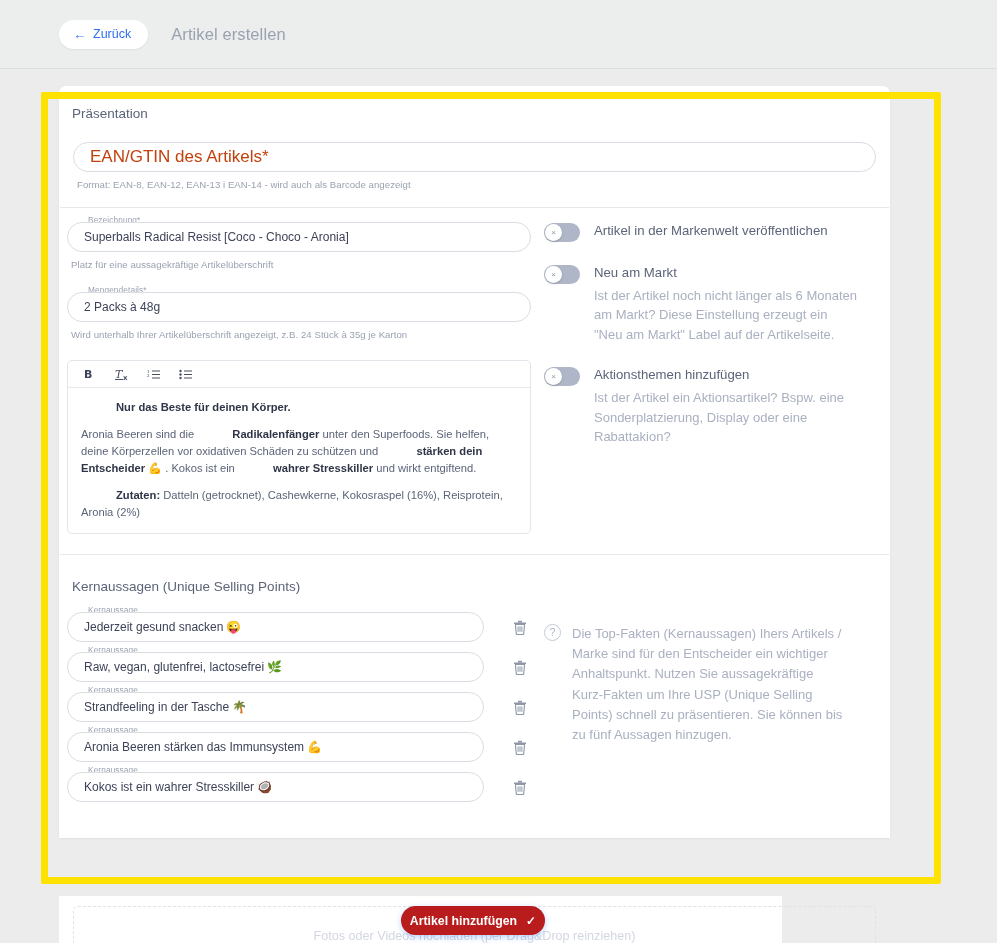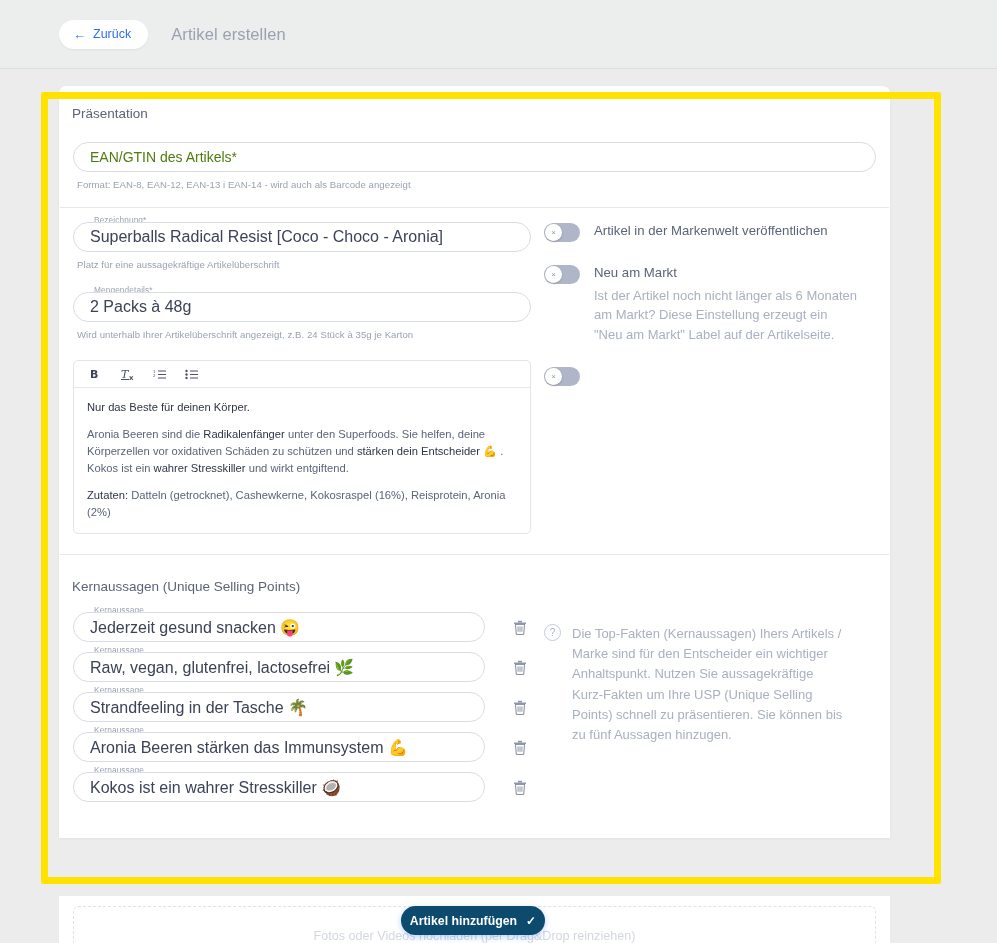--- a/index.html
+++ b/index.html
@@ -100,45 +100,45 @@
     margin: 0 1px;
   }
 
   .sec-inner { padding: 0 14px; }
 
   .two-col {
     display: flex;
     gap: 0;
     padding: 14px 0 20px 0;
   }
-  .col-left { width: 472px; padding-left: 14px; }
+  .col-left { width: 472px; padding-left: 8px; }
   .col-right { width: 345px; padding-left: 13px; }
 
   
   .field { position: relative; margin-bottom: 4px; }
   .field-box {
     position: relative;
     height: 30px;
     border: 1px solid #d9dce3;
     border-radius: 16px;
     background: #fff;
     display: flex;
     align-items: center;
     padding: 0 16px;
     width: 100%;
   }
   .field-value {
-    font-size: 16px;
+    font-size: 12px;
     color: #3c4257;
     white-space: nowrap;
     overflow: hidden;
   }
   .field-placeholder {
-    font-size: 14px;
-    color: #4d7c0f;
+    font-size: 17px;
+    color: #c2410c;
   }
   .field-label {
     position: absolute;
     top: -6px;
     left: 17px;
     background: #ffffff;
     padding: 0 4px;
     font-size: 8.3px;
     color: #9aa2b1;
     letter-spacing: 0.1px;
@@ -178,21 +178,21 @@
   .tb-btn svg { display: block; }
   .editor-body {
     padding: 11px 13px 12px 13px;
     font-size: 11.2px;
     line-height: 1.52;
     color: #5b6478;
     min-height: 140px;
   }
   .editor-body p { margin-bottom: 10px; }
   .editor-body p:last-child { margin-bottom: 0; }
-  .editor-body b, .editor-body strong { color: #2f3546; font-weight: 400; }
+  .editor-body b, .editor-body strong { color: #2f3546; font-weight: 700; margin-left: 35px; }
 
   
   .toggle-row {
     display: flex;
     align-items: flex-start;
     gap: 14px;
     margin-bottom: 22px;
   }
   .switch {
     position: relative;
@@ -268,21 +268,21 @@
     line-height: 1.55;
     color: #a9b0c0;
     max-width: 272px;
   }
 
   
   .upload-card {
     position: absolute;
     left: 59px;
     top: 896px;
-    width: 831px;
+    width: 723px;
     height: 47px;
     background: #ffffff;
   }
   .dropzone {
     position: absolute;
     left: 14px; top: 10px;
     width: 803px; height: 60px;
     border: 1px dashed #dfe2e8;
     border-radius: 5px;
     display: flex;
@@ -295,21 +295,21 @@
     color: #d3d7df;
   }
 
   
   .primary-btn {
     position: absolute;
     left: 401px;
     top: 906px;
     width: 144px;
     height: 29px;
-    background: #0c4a6e;
+    background: #b91c1c;
     color: #ffffff;
     border: none;
     border-radius: 16px;
     font-size: 12.3px;
     font-family: "Liberation Sans", sans-serif;
     display: flex;
     align-items: center;
     justify-content: center;
     gap: 9px;
     cursor: pointer;
@@ -430,20 +430,24 @@
             </div>
             <div class="toggle-texts">
               <div class="toggle-label">Neu am Markt</div>
               <div class="toggle-desc">Ist der Artikel noch nicht länger als 6 Monaten am Markt? Diese Einstellung erzeugt ein "Neu am Markt" Label auf der Artikelseite.</div>
             </div>
           </div>
           <div class="toggle-row">
             <div class="switch">
               <span class="knob">×</span>
             </div>
+            <div class="toggle-texts">
+              <div class="toggle-label">Aktionsthemen hinzufügen</div>
+              <div class="toggle-desc">Ist der Artikel ein Aktionsartikel? Bspw. eine Sonderplatzierung, Display oder eine Rabattakion?</div>
+            </div>
           </div>
         </div>
 
     </div>
   </div>
 
   <div class="divider"></div>
 
   <div>
     <div class="section-title" style="padding-top:24px">Kernaussagen (Unique Selling Points)</div>

